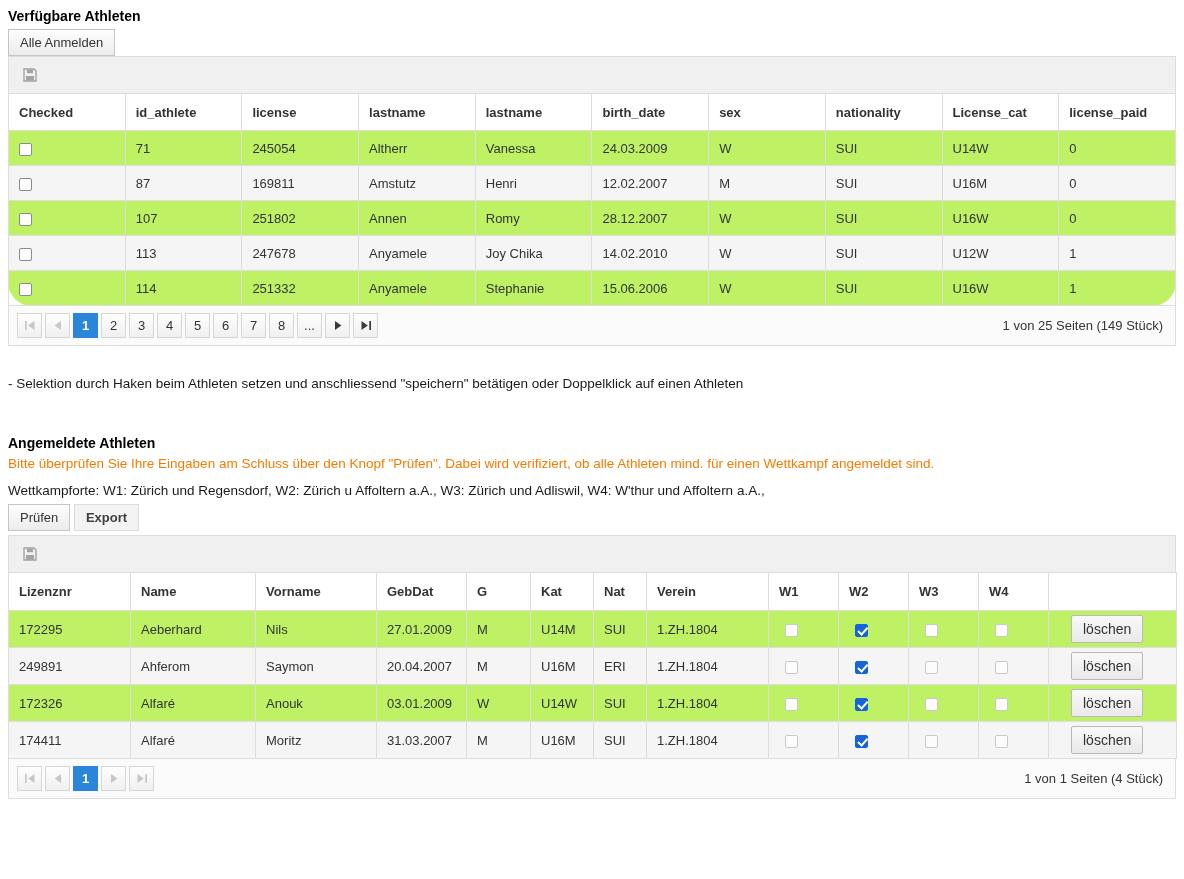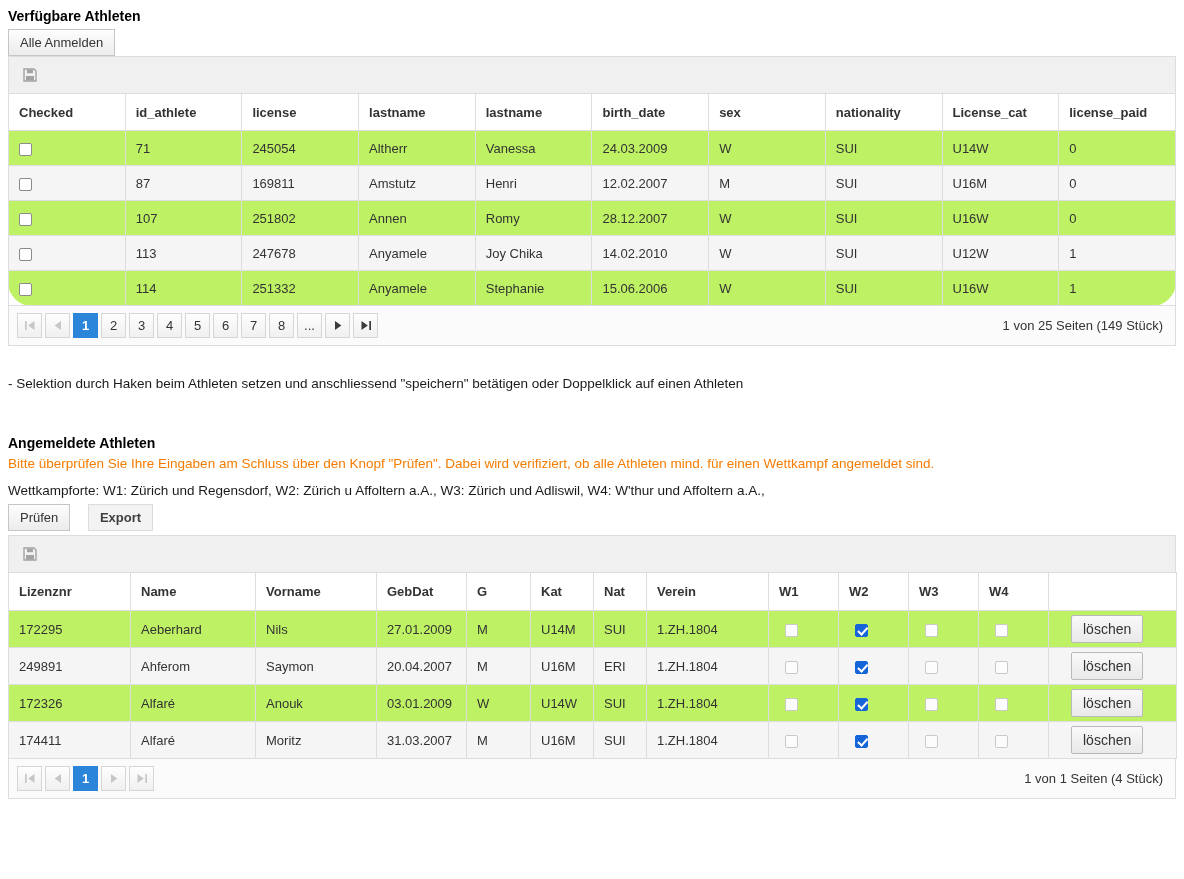--- a/index.html
+++ b/index.html
@@ -33,21 +33,21 @@
     vertical-align: bottom;
   }
   .btn.disabled {
     color: #404040;
     border-color: #dcdcdc;
     background: #f3f3f3;
     cursor: default;
     font-weight: bold;
   }
   .btn-row { margin: 6px 0 4px 0; }
-  .btn-row .btn { margin-right: 14px; }
+  .btn-row .btn { margin-right: 0; }
 
   
   .gtoolbar {
     height: 37px;
     display: flex;
     align-items: center;
     padding: 0 9px;
     background: #f0f0f0;
     border: 1px solid #ddd;
     border-bottom: none;

